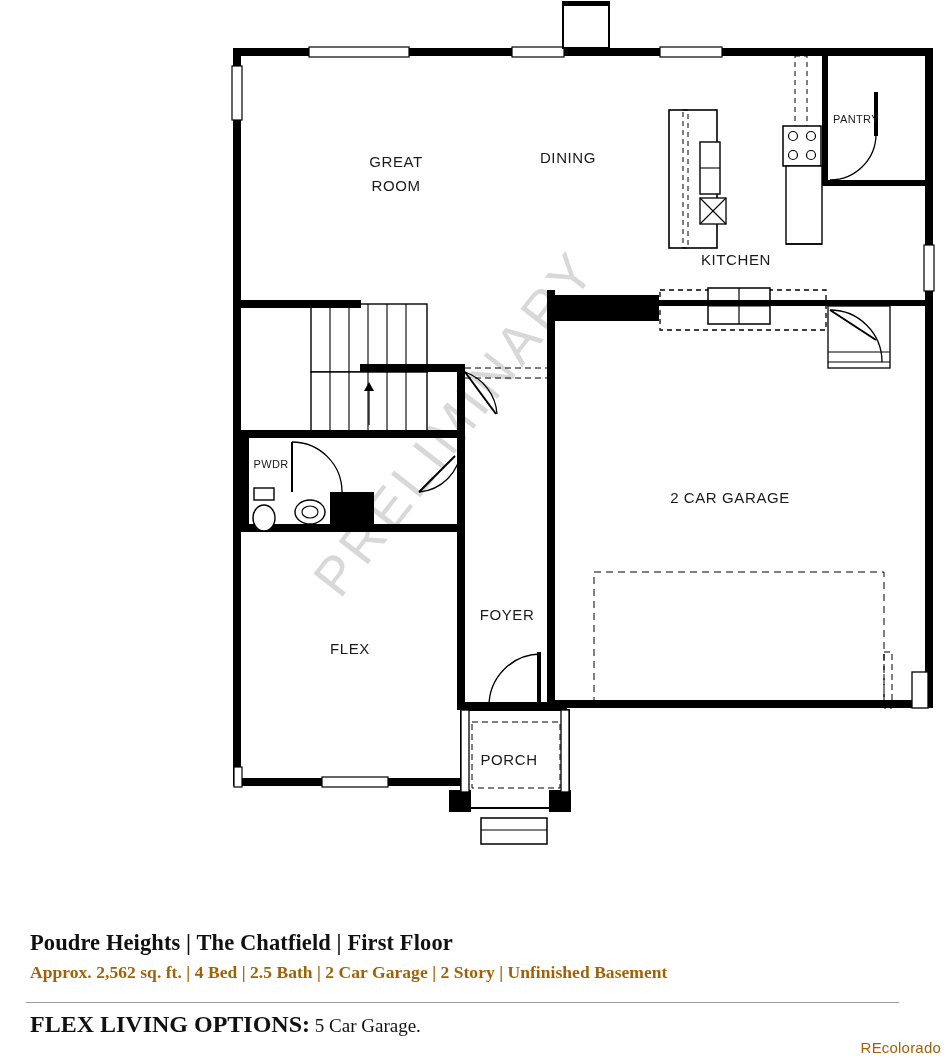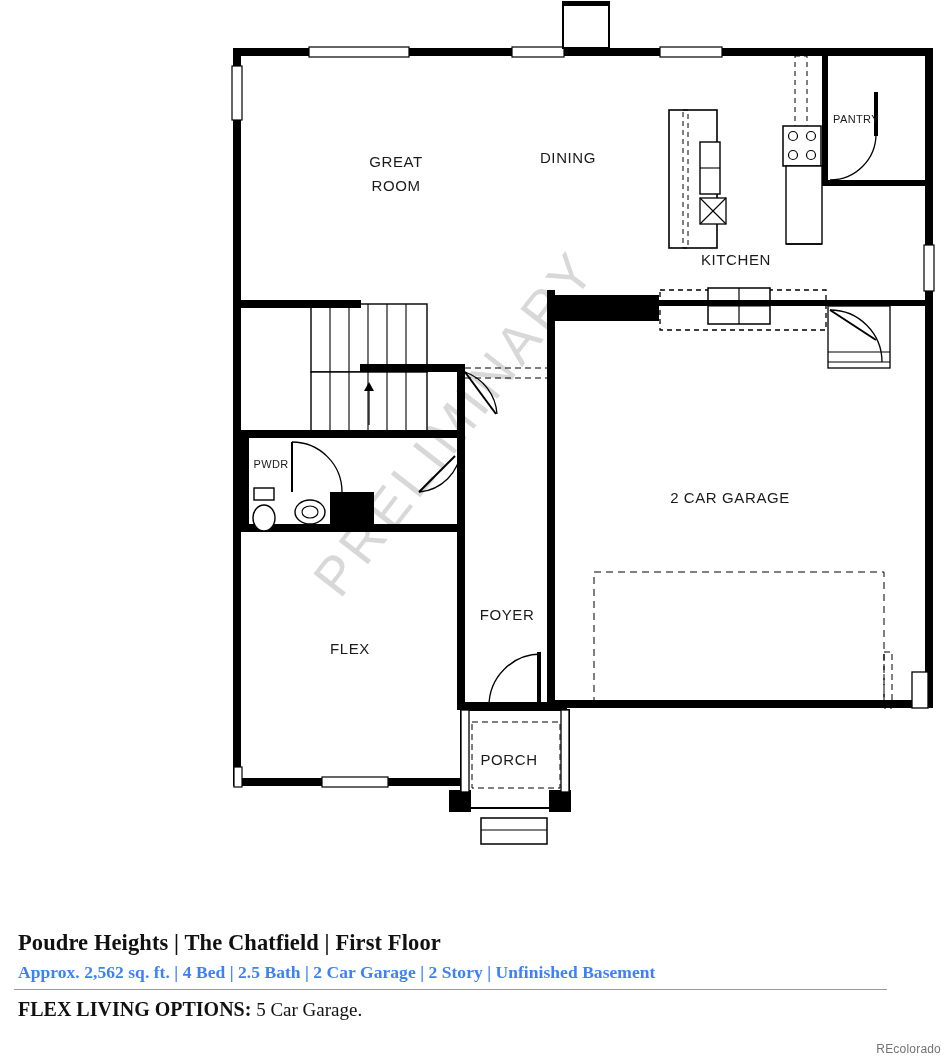--- a/index.html
+++ b/index.html
@@ -39,65 +39,65 @@
   }
   .watermark-text {
     font-family: "Liberation Sans", sans-serif;
     font-size: 54px;
     fill: #d8d8d8;
     letter-spacing: 5px;
     font-weight: 400;
   }
   #caption-block {
     position: absolute;
-    left: 4px;
+    left: 16px;
     top: 930px;
     width: 893px;
   }
   .caption-line1 {
     font-family: "Liberation Serif", serif;
     font-weight: bold;
     font-size: 22.5px;
     color: #111111;
     margin: 0 0 6px 14px;
     letter-spacing: 0.1px;
   }
   .caption-line2 {
     font-family: "Liberation Serif", serif;
     font-weight: bold;
     font-size: 17.5px;
-    color: #3b82f6;
-    margin: 0 0 6px 14px;
+    color: #a16207;
+    margin: 0 0 19px 14px;
     letter-spacing: 0.05px;
   }
   .divider-rule {
     height: 1px;
     background: #9a9a9a;
     margin: 6px 10px 8px 10px;
   }
   .caption-line3 {
     margin: 0 0 0 14px;
     font-family: "Liberation Serif", serif;
     font-size: 19px;
     color: #111111;
   }
   .caption-line3 .flex-key {
     font-weight: bold;
-    font-size: 20px;
+    font-size: 24px;
   }
   .caption-line3 .flex-val {
     font-weight: normal;
   }
   #brand-mark {
     position: absolute;
     right: 8px;
     bottom: 4px;
     font-family: "Liberation Sans", sans-serif;
-    font-size: 12px;
-    color: #737373;
+    font-size: 15px;
+    color: #a16207;
     letter-spacing: 0.2px;
   }
 </style>
 </head>
 <body>
 
 <div id="floorplan-stage">
   <svg id="floorplan-svg" width="949" height="905" viewBox="0 0 949 905" xmlns="http://www.w3.org/2000/svg">
 
     <g>

